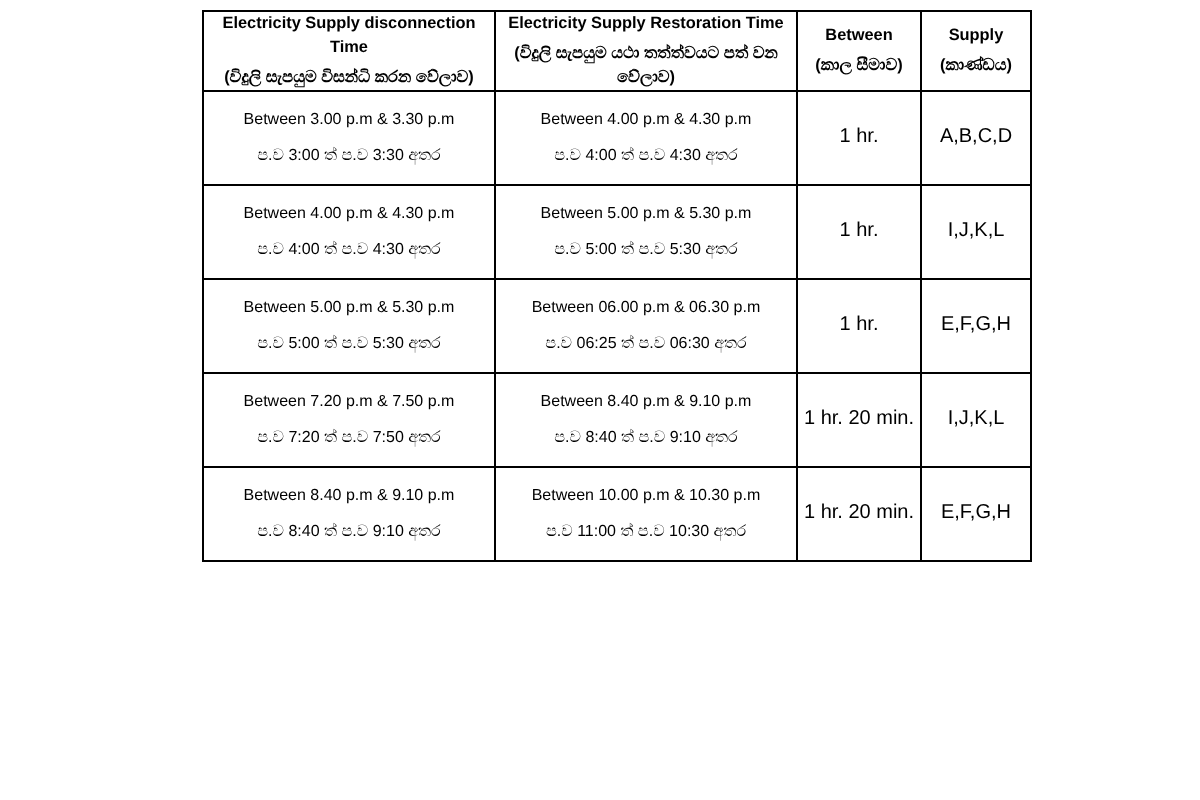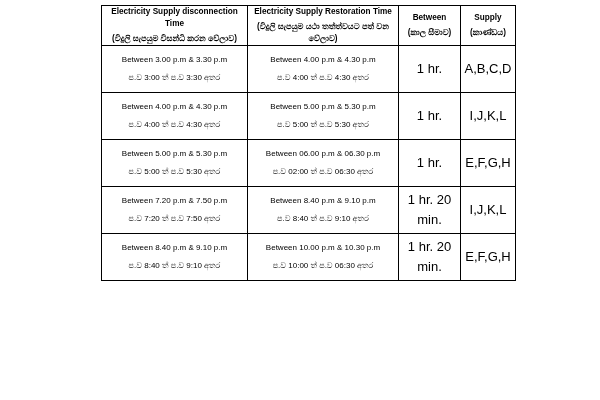--- a/index.html
+++ b/index.html
@@ -47,21 +47,21 @@
   .hdr-si { display: block; margin-top: 3px; font-weight: bold; }
 
   tbody td {
     height: 46px;
     font-size: 8px;
     line-height: 1.5;
     padding: 3px 2px;
   }
   .en { display: block; }
   .si { display: block; margin-top: 6px; }
-  .dur, .grp { font-size: 13px; }
+  .dur, .grp { font-size: 10px; }
 </style>
 </head>
 <body>
 
 <div id="page">
 
   <table class="schedule">
     <colgroup>
       <col class="c-disc">
       <col class="c-rest">
@@ -116,21 +116,21 @@
         <td class="grp">I,J,K,L</td>
       </tr>
 
       <tr>
         <td>
           <span class="en">Between 5.00 p.m &amp; 5.30 p.m</span>
           <span class="si">ප.ව 5:00 ත් ප.ව 5:30 අතර</span>
         </td>
         <td>
           <span class="en">Between 06.00 p.m &amp; 06.30 p.m</span>
-          <span class="si">ප.ව 02:00 ත් ප.ව 06:30 අතර</span>
+          <span class="si">ප.ව 06:25 ත් ප.ව 06:30 අතර</span>
         </td>
         <td class="dur">1 hr.</td>
         <td class="grp">E,F,G,H</td>
       </tr>
 
 
       <tr>
         <td>
           <span class="en">Between 7.20 p.m &amp; 7.50 p.m</span>
           <span class="si">ප.ව 7:20 ත් ප.ව 7:50 අතර</span>
@@ -143,21 +143,21 @@
         <td class="grp">I,J,K,L</td>
       </tr>
 
       <tr>
         <td>
           <span class="en">Between 8.40 p.m &amp; 9.10 p.m</span>
           <span class="si">ප.ව 8:40 ත් ප.ව 9:10 අතර</span>
         </td>
         <td>
           <span class="en">Between 10.00 p.m &amp; 10.30 p.m</span>
-          <span class="si">ප.ව 10:00 ත් ප.ව 06:30 අතර</span>
+          <span class="si">ප.ව 11:00 ත් ප.ව 10:30 අතර</span>
         </td>
         <td class="dur">1 hr. 20 min.</td>
         <td class="grp">E,F,G,H</td>
       </tr>
 
     </tbody>
   </table>
 
 </div>
 

